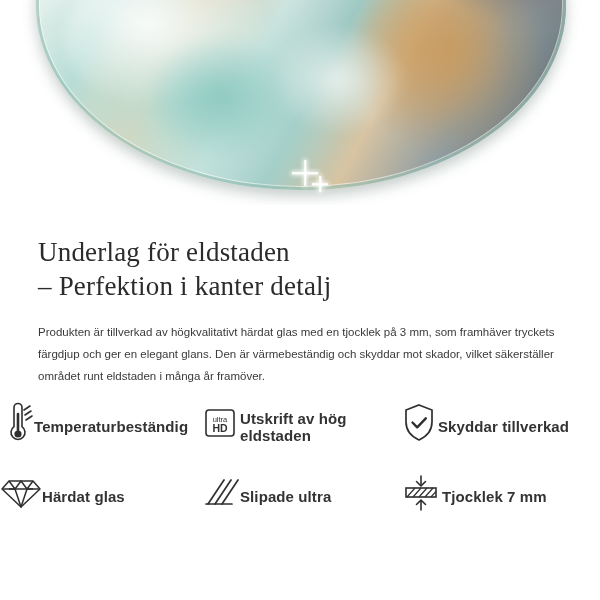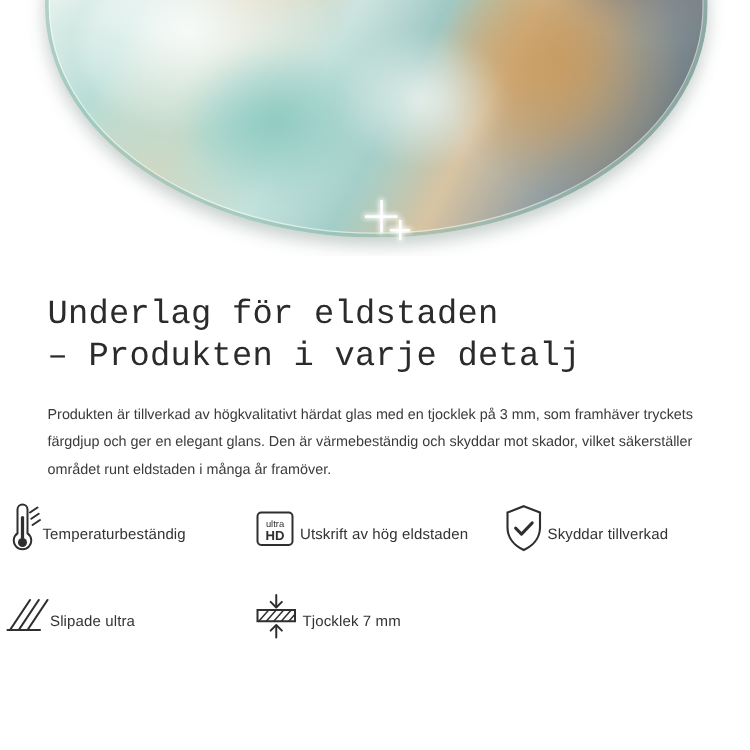--- a/index.html
+++ b/index.html
@@ -107,21 +107,21 @@
   
   .content {
     position: absolute;
     left: 0;
     top: 205px;
     width: 600px;
   }
   .headline {
     margin: 0;
     padding: 30px 38px 0 38px;
-    font-family: Liberation Mono, monospace;
+    font-family: Liberation Serif, serif;
     font-weight: 400;
     font-size: 27px;
     line-height: 34px;
     color: #2b2b2b;
     letter-spacing: 0.2px;
   }
   .headline .line2 {
     display: block;
   }
   .paragraph {
@@ -149,24 +149,25 @@
     justify-content: flex-start;
   }
   .feature-icon {
     height: 46px;
     display: flex;
     align-items: center;
     justify-content: center;
   }
   .feature-label {
     margin-top: 7px;
-    font-size: 12px;
+    font-size: 15px;
     color: #333333;
     text-align: left;
     letter-spacing: 0.1px;
+    font-weight: bold;
   }
   svg { display: block; }
 </style>
 </head>
 <body>
 
 <div class="page">
 
   <div class="hero">
     <div class="hero-disc">
@@ -179,21 +180,21 @@
     </div>
     <div class="hero-edge"></div>
     <div class="hero-edge-inner"></div>
     <span class="sparkle sp1"></span>
     <span class="sparkle sp2"></span>
   </div>
 
   <div class="content">
     <h1 class="headline">
       <span>Underlag för eldstaden</span>
-      <span class="line2">– Produkten i varje detalj</span>
+      <span class="line2">– Perfektion i kanter detalj</span>
     </h1>
     <p class="paragraph">Produkten är tillverkad av högkvalitativt härdat glas med en tjocklek på 3 mm, som framhäver tryckets färgdjup och ger en elegant glans. Den är värmebeständig och skyddar mot skador, vilket säkerställer området runt eldstaden i många år framöver.</p>
   </div>
 
   <div class="features">
 
     <div class="feature">
       <div class="feature-icon">
         <svg width="34" height="44" viewBox="0 0 34 44" fill="none" stroke="#2f2f2f" stroke-width="1.6">
           <path d="M14 6.5a4 4 0 0 1 8 0v19.2a7 7 0 1 1-8 0V6.5z"></path>
@@ -221,20 +222,32 @@
     <div class="feature">
       <div class="feature-icon">
         <svg width="38" height="44" viewBox="0 0 38 44" fill="none" stroke="#2f2f2f" stroke-width="1.7">
           <path d="M19 4l13 5v12c0 9-6.5 15-13 18C12.5 36 6 30 6 21V9l13-5z"></path>
           <path d="M12.5 21.5l4.7 4.8 8.6-9" stroke-width="2.4" stroke-linecap="round" stroke-linejoin="round"></path>
         </svg>
       </div>
       <div class="feature-label">Skyddar tillverkad</div>
     </div>
 
+    <div class="feature">
+      <div class="feature-icon">
+        <svg width="42" height="38" viewBox="0 0 42 38" fill="none" stroke="#2f2f2f" stroke-width="1.5" stroke-linejoin="round">
+          <path d="M9 7h24l7 8-19 18L2 15z" fill="none"></path>
+          <path d="M2 15h38"></path>
+          <path d="M9 7l6 8-6 0"></path>
+          <path d="M33 7l-6 8 6 0"></path>
+          <path d="M15 15l6-8 6 8-6 18z"></path>
+        </svg>
+      </div>
+      <div class="feature-label">Härdat glas</div>
+    </div>
 
     <div class="feature">
       <div class="feature-icon">
         <svg width="40" height="38" viewBox="0 0 40 38" fill="none" stroke="#2f2f2f" stroke-width="1.7" stroke-linecap="round">
           <path d="M8 30L24 6"></path>
           <path d="M15 30L31 6"></path>
           <path d="M22 30L38 6"></path>
           <path d="M6 30h26"></path>
         </svg>
       </div>

